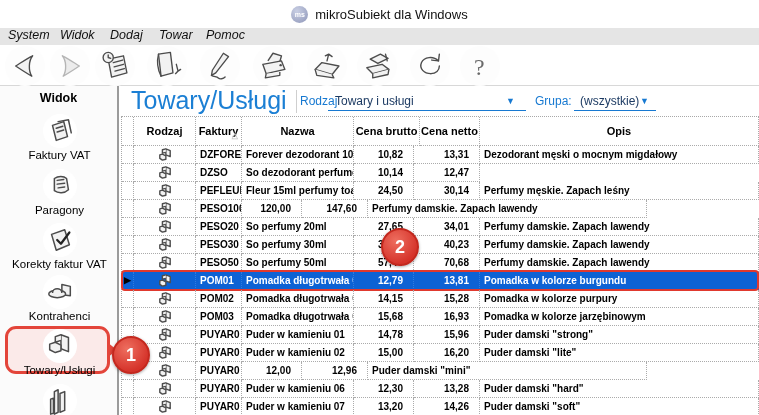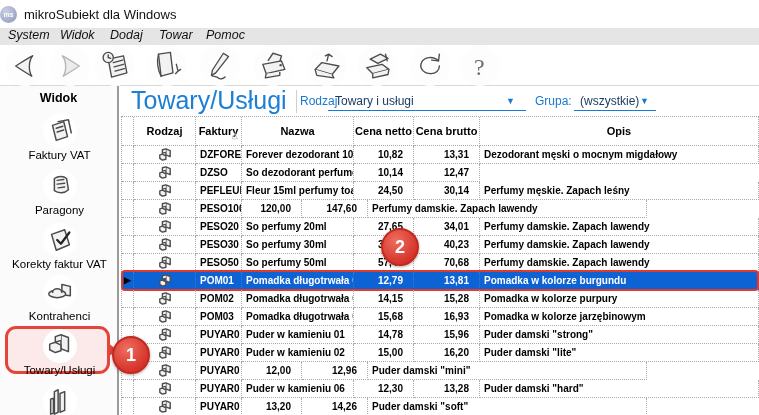--- a/index.html
+++ b/index.html
@@ -2,21 +2,21 @@
 <html><head>
 <meta charset="utf-8">
 <style>
   * { margin:0; padding:0; box-sizing:border-box; }
   html,body { width:759px; height:415px; }
   body { font-family:"Liberation Sans", sans-serif; background:#fff; }
   .app { position:relative; width:759px; height:415px; overflow:hidden; background:#fff; }
 
   
   .titlebar { position:absolute; left:0; top:0; width:759px; height:28px;
-    display:flex; align-items:center; gap:7px; background:#fff; }
+    display:flex; align-items:center; gap:7px; background:#fff;justify-content:center; }
   .appicon { width:17px; height:17px; border-radius:50%;
     background:radial-gradient(circle at 35% 30%, #c9cfe4, #8e96b8);
     color:#fff; font-size:7px; font-weight:bold; display:flex; align-items:center; justify-content:center; }
   .apptitle { font-size:13px; color:#111; }
 
   
   .menubar { position:absolute; left:0; top:28px; width:759px; height:17px; background:#e5e5e5;font-style:italic; }
   .menuitem { position:absolute; top:0; font-size:12.5px; color:#111; cursor:default; }
 
   
@@ -245,22 +245,22 @@
 
     <div class="table" id="table">
         <div class="thead">
           <div class="cell" style="width: 12px;"></div>
           <div class="cell" style="width: 62px;">Rodzaj</div>
           <div class="cell c-sym" style="width: 46px;">
             <span class="inner">Faktury</span>
             <span class="sortglyph">△</span>
           </div>
           <div class="cell" style="width: 112px;">Nazwa</div>
+          <div class="cell" style="width: 66px;">Cena brutto</div>
           <div class="cell" style="width: 60px;">Cena netto</div>
-          <div class="cell" style="width: 66px;">Cena brutto</div>
           <div class="cell" style="width: 279px;">Opis</div>
         </div>
         <div class="trow">
           <div class="cell ac" style="width: 12px;"></div>
           <div class="cell ac" style="width: 62px;">
             <svg width="14" height="13" viewBox="0 0 16 15">
               <path d="M9 1 L14 3 L14 10 L9 8 Z" stroke="#4c4c4c" stroke-width="1.6" stroke-linejoin="round" fill="#f2f2f2"></path>
               <path d="M9 1 L5 2 L5 6 L9 5" stroke="#4c4c4c" stroke-width="1.6" stroke-linejoin="round" fill="#f2f2f2"></path>
               <path d="M2 8 L5 7 L9 9 L9 13 L5 14 L2 12 Z" stroke="#4c4c4c" stroke-width="1.6" stroke-linejoin="round" fill="#f2f2f2"></path>
             </svg>
@@ -468,20 +468,21 @@
         <div class="trow">
           <div class="cell ac" style="width: 12px;"></div>
           <div class="cell ac" style="width: 62px;">
             <svg width="14" height="13" viewBox="0 0 16 15">
               <path d="M9 1 L14 3 L14 10 L9 8 Z" stroke="#4c4c4c" stroke-width="1.6" stroke-linejoin="round" fill="#f2f2f2"></path>
               <path d="M9 1 L5 2 L5 6 L9 5" stroke="#4c4c4c" stroke-width="1.6" stroke-linejoin="round" fill="#f2f2f2"></path>
               <path d="M2 8 L5 7 L9 9 L9 13 L5 14 L2 12 Z" stroke="#4c4c4c" stroke-width="1.6" stroke-linejoin="round" fill="#f2f2f2"></path>
             </svg>
           </div>
           <div class="cell al" style="width: 46px;">PUYAR0</div>
+          <div class="cell al" style="width: 112px;">Puder w kamieniu 07</div>
           <div class="cell ar" style="width: 60px;">13,20</div>
           <div class="cell ar" style="width: 66px;">14,26</div>
           <div class="cell al" style="width: 279px;">Puder damski "soft"</div>
         </div>
       </div>
   </div>
 
   <div class="badge" style="left:112px; top:336px">1</div>
   <div class="badge" style="left:381px; top:228px">2</div>
 

